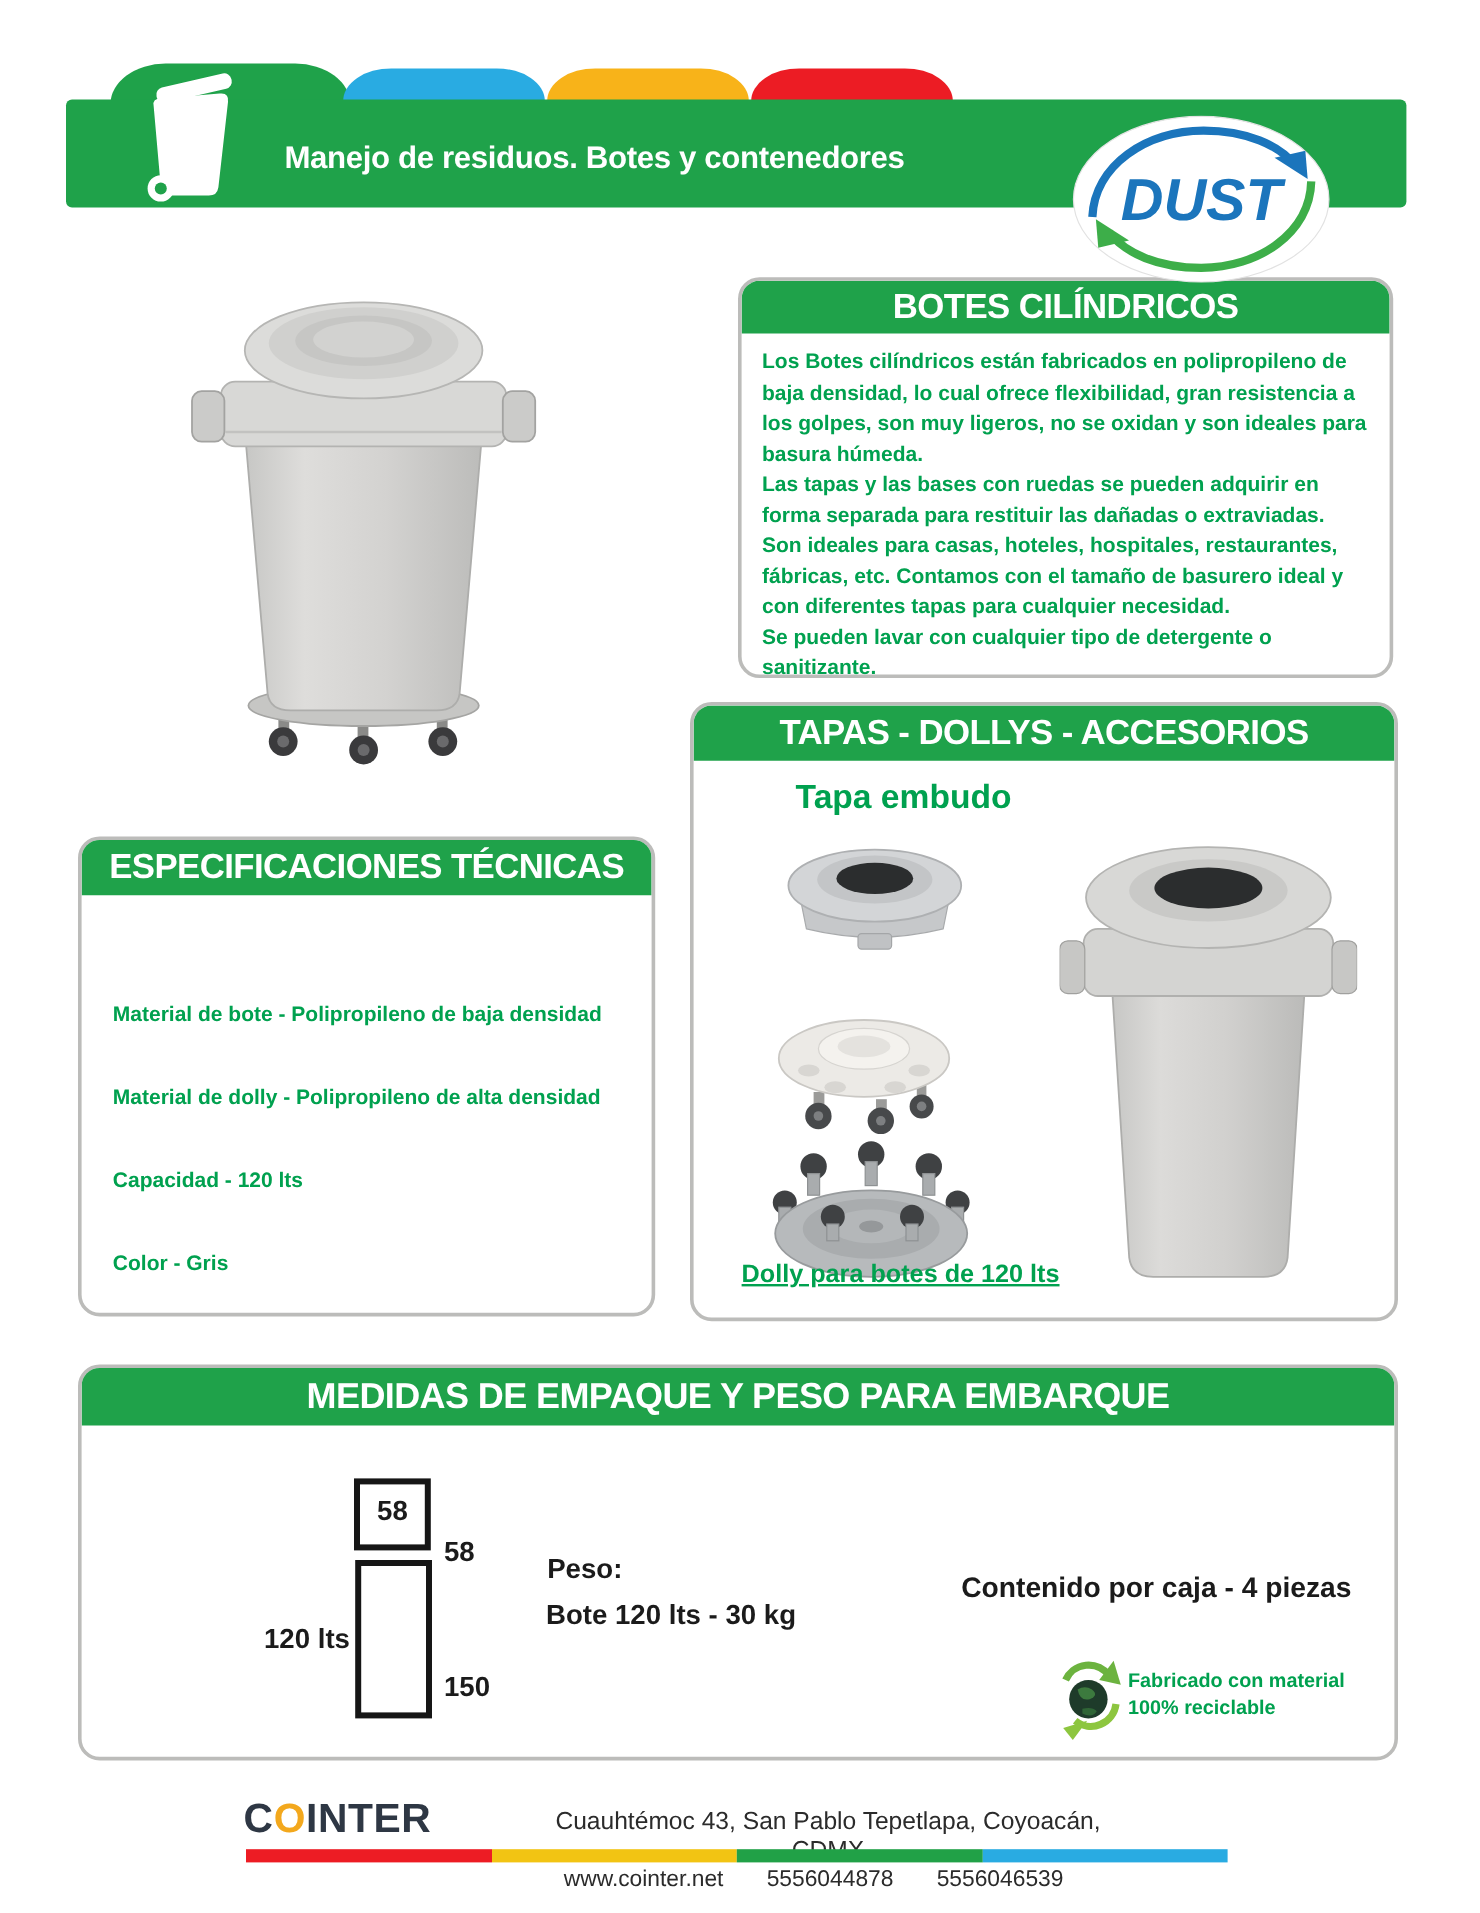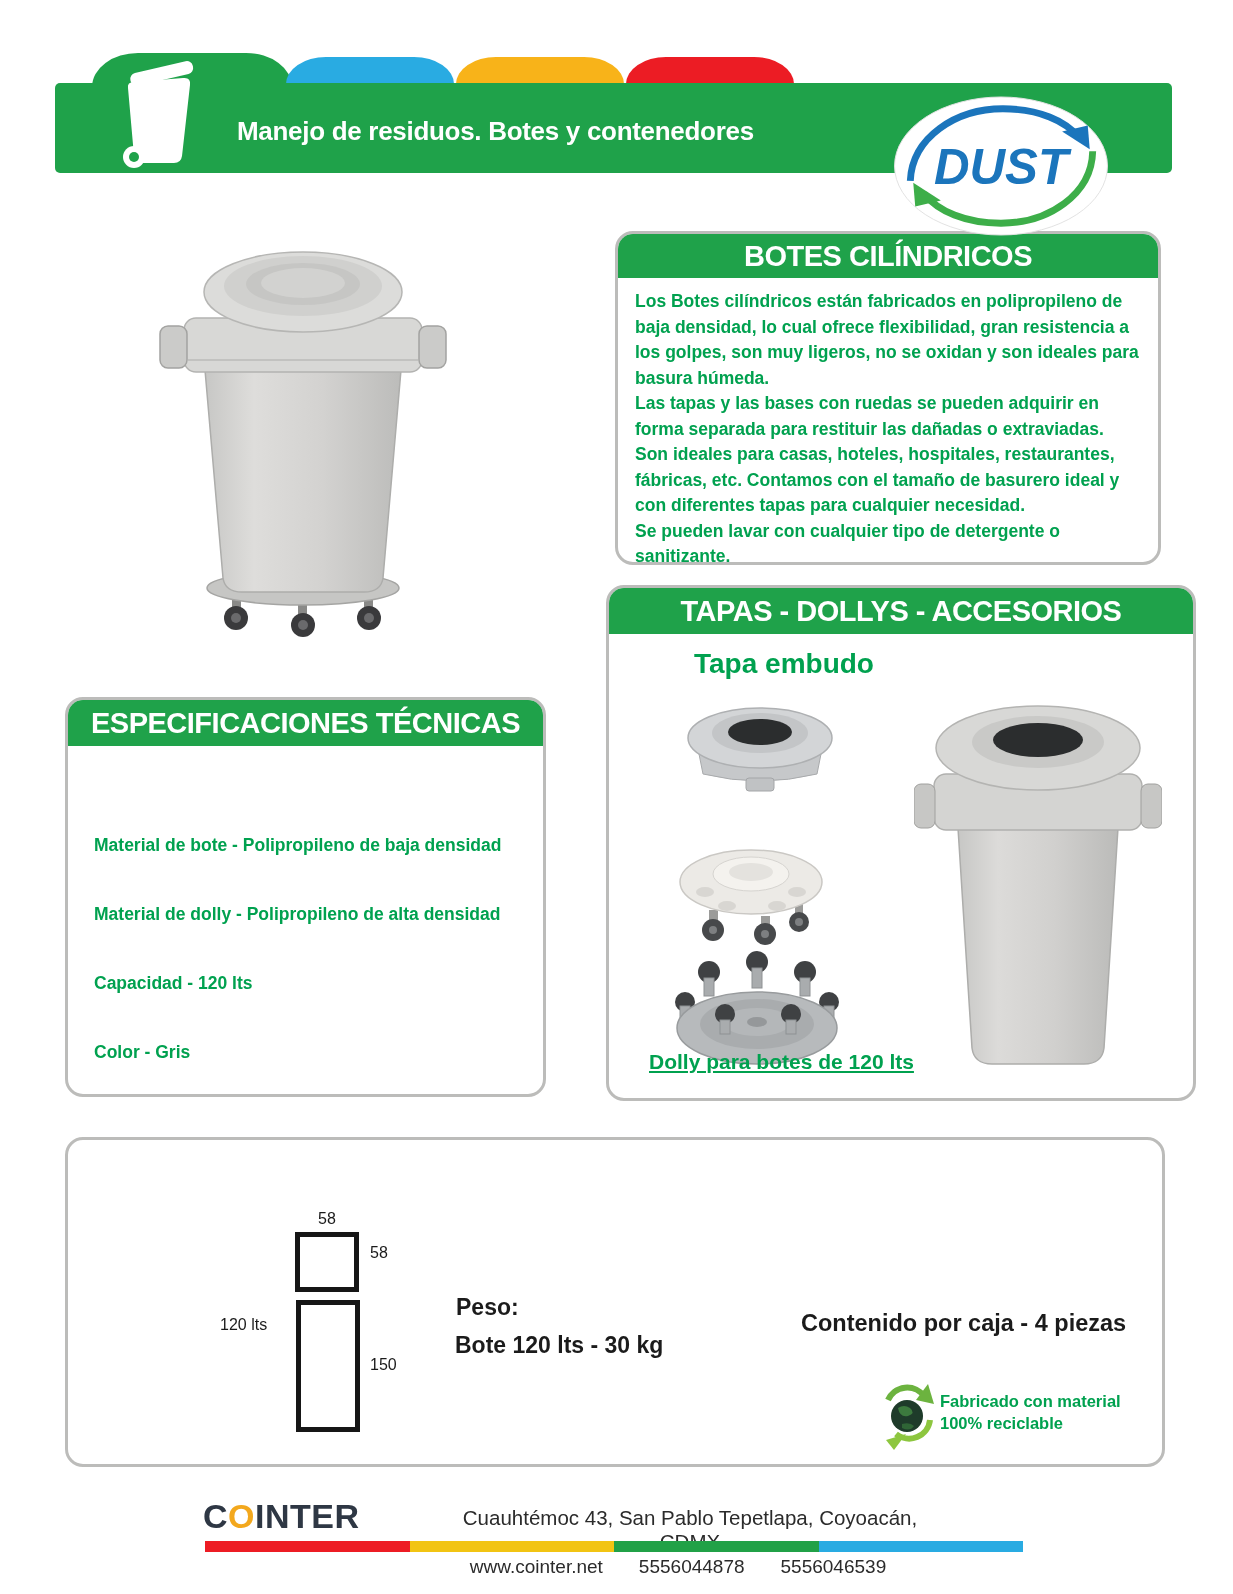--- a/index.html
+++ b/index.html
@@ -33,37 +33,37 @@
   .panel{position:absolute;border:3px solid #bcbcba;border-radius:18px;background:#fff;overflow:hidden;}
   .panel-title{background:var(--gbar);border-radius:13px 13px 0 0;display:flex;align-items:center;
                justify-content:center;color:#fff;font-weight:bold;letter-spacing:-0.5px;}
 
   #panel-botes{left:615px;top:231px;width:546px;height:334px;}
   #panel-botes .panel-title{height:44px;font-size:29px;}
   .botes-body{padding:11px 14px 0 17px;color:var(--gtext);font-size:17.5px;
               font-weight:bold;line-height:25.5px;}
   .botes-body p{margin:0;}
 
-  #panel-tapas{left:575px;top:585px;width:590px;height:516px;margin-left:31px;}
+  #panel-tapas{left:575px;top:585px;width:590px;height:516px;}
   #panel-tapas .panel-title{height:46px;font-size:29px;}
   .tapa-label{position:absolute;left:85px;top:60px;color:var(--gtext);font-size:28px;font-weight:bold;}
   .dolly-label{position:absolute;left:40px;top:462px;color:var(--gtext);font-size:21px;font-weight:bold;text-decoration:underline;}
   .img-tapa{position:absolute;left:72px;top:100px;}
   .img-dolly-white{position:absolute;left:66px;top:244px;}
   .img-dolly-inv{position:absolute;left:64px;top:358px;}
   .img-bote-embudo{position:absolute;left:305px;top:102px;}
 
   #panel-specs{left:65px;top:697px;width:481px;height:400px;}
   #panel-specs .panel-title{height:46px;font-size:29px;}
   .specs-body{padding:42px 10px 0 26px;color:var(--gtext);font-size:17.5px;
               font-weight:bold;line-height:23px;white-space:pre-wrap;}
 
   #panel-medidas{left:65px;top:1137px;width:1100px;height:330px;}
   #panel-medidas .panel-title{height:48px;font-size:30px;border-radius:12px 12px 0 0;}
-  .pk{position:absolute;color:var(--ink);font-weight:normal;font-size:16px;}
+  .pk{position:absolute;color:var(--ink);font-weight:bold;font-size:23px;margin-top:36px;}
   .pk-top-w{left:226px;top:70px;width:66px;text-align:center;}
   .pk-top-h{left:302px;top:104px;}
   .pk-vol{left:152px;top:176px;}
   .pk-bot-h{left:302px;top:216px;}
   .pk-box1{position:absolute;left:227px;top:92px;width:64px;height:60px;border:5px solid #161616;}
   .pk-box2{position:absolute;left:228px;top:160px;width:64px;height:132px;border:5px solid #161616;}
   .peso-label{position:absolute;left:388px;top:154px;font-size:23px;font-weight:bold;color:var(--ink);}
   .peso-value{position:absolute;left:387px;top:192px;font-size:23px;font-weight:bold;color:var(--ink);}
   .contenido{position:absolute;left:733px;top:170px;font-size:23.5px;font-weight:bold;color:var(--ink);}
   .recycle-icon{position:absolute;left:810px;top:236px;}
@@ -261,20 +261,21 @@
       
       
       
       
       
       
     </div>
   </div>
 
   <div class="panel" id="panel-medidas">
+    <div class="panel-title">MEDIDAS DE EMPAQUE Y PESO PARA EMBARQUE</div>
 
     <div class="pk pk-top-w">58</div>
     <div class="pk-box1"></div>
     <div class="pk pk-top-h">58</div>
     <div class="pk pk-vol">120 lts</div>
     <div class="pk-box2"></div>
     <div class="pk pk-bot-h">150</div>
 
     <div class="peso-label">Peso:</div>
     <div class="peso-value">Bote 120 lts - 30 kg</div>

